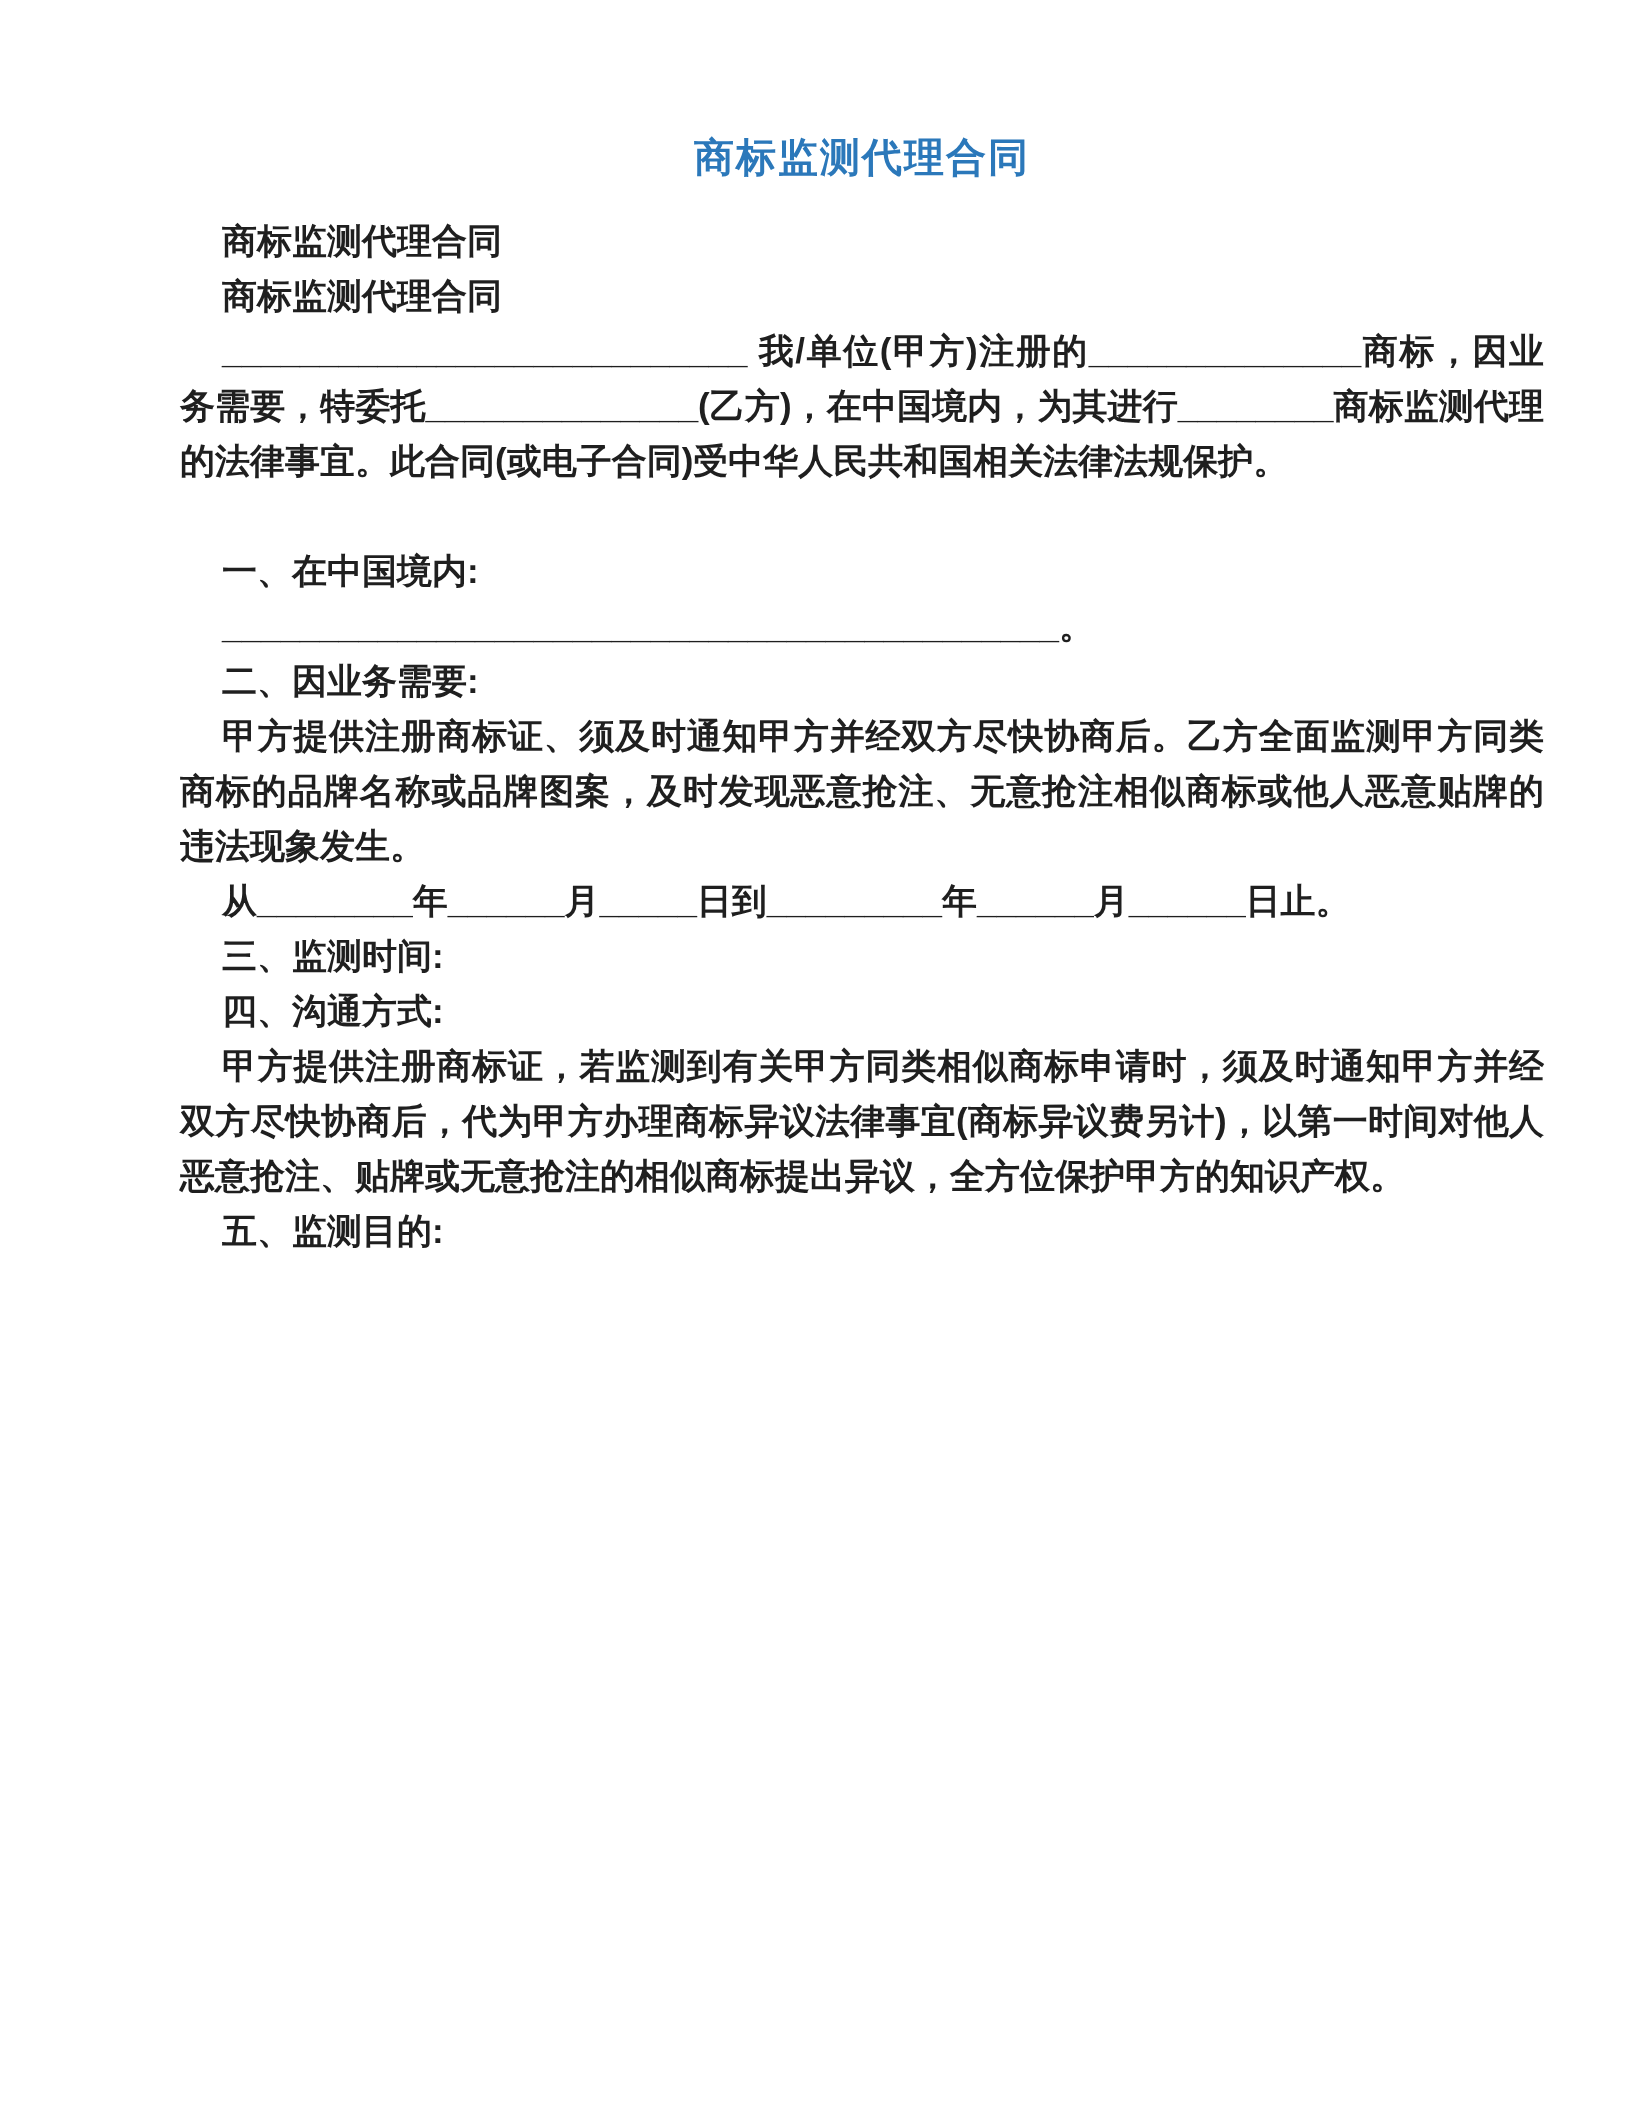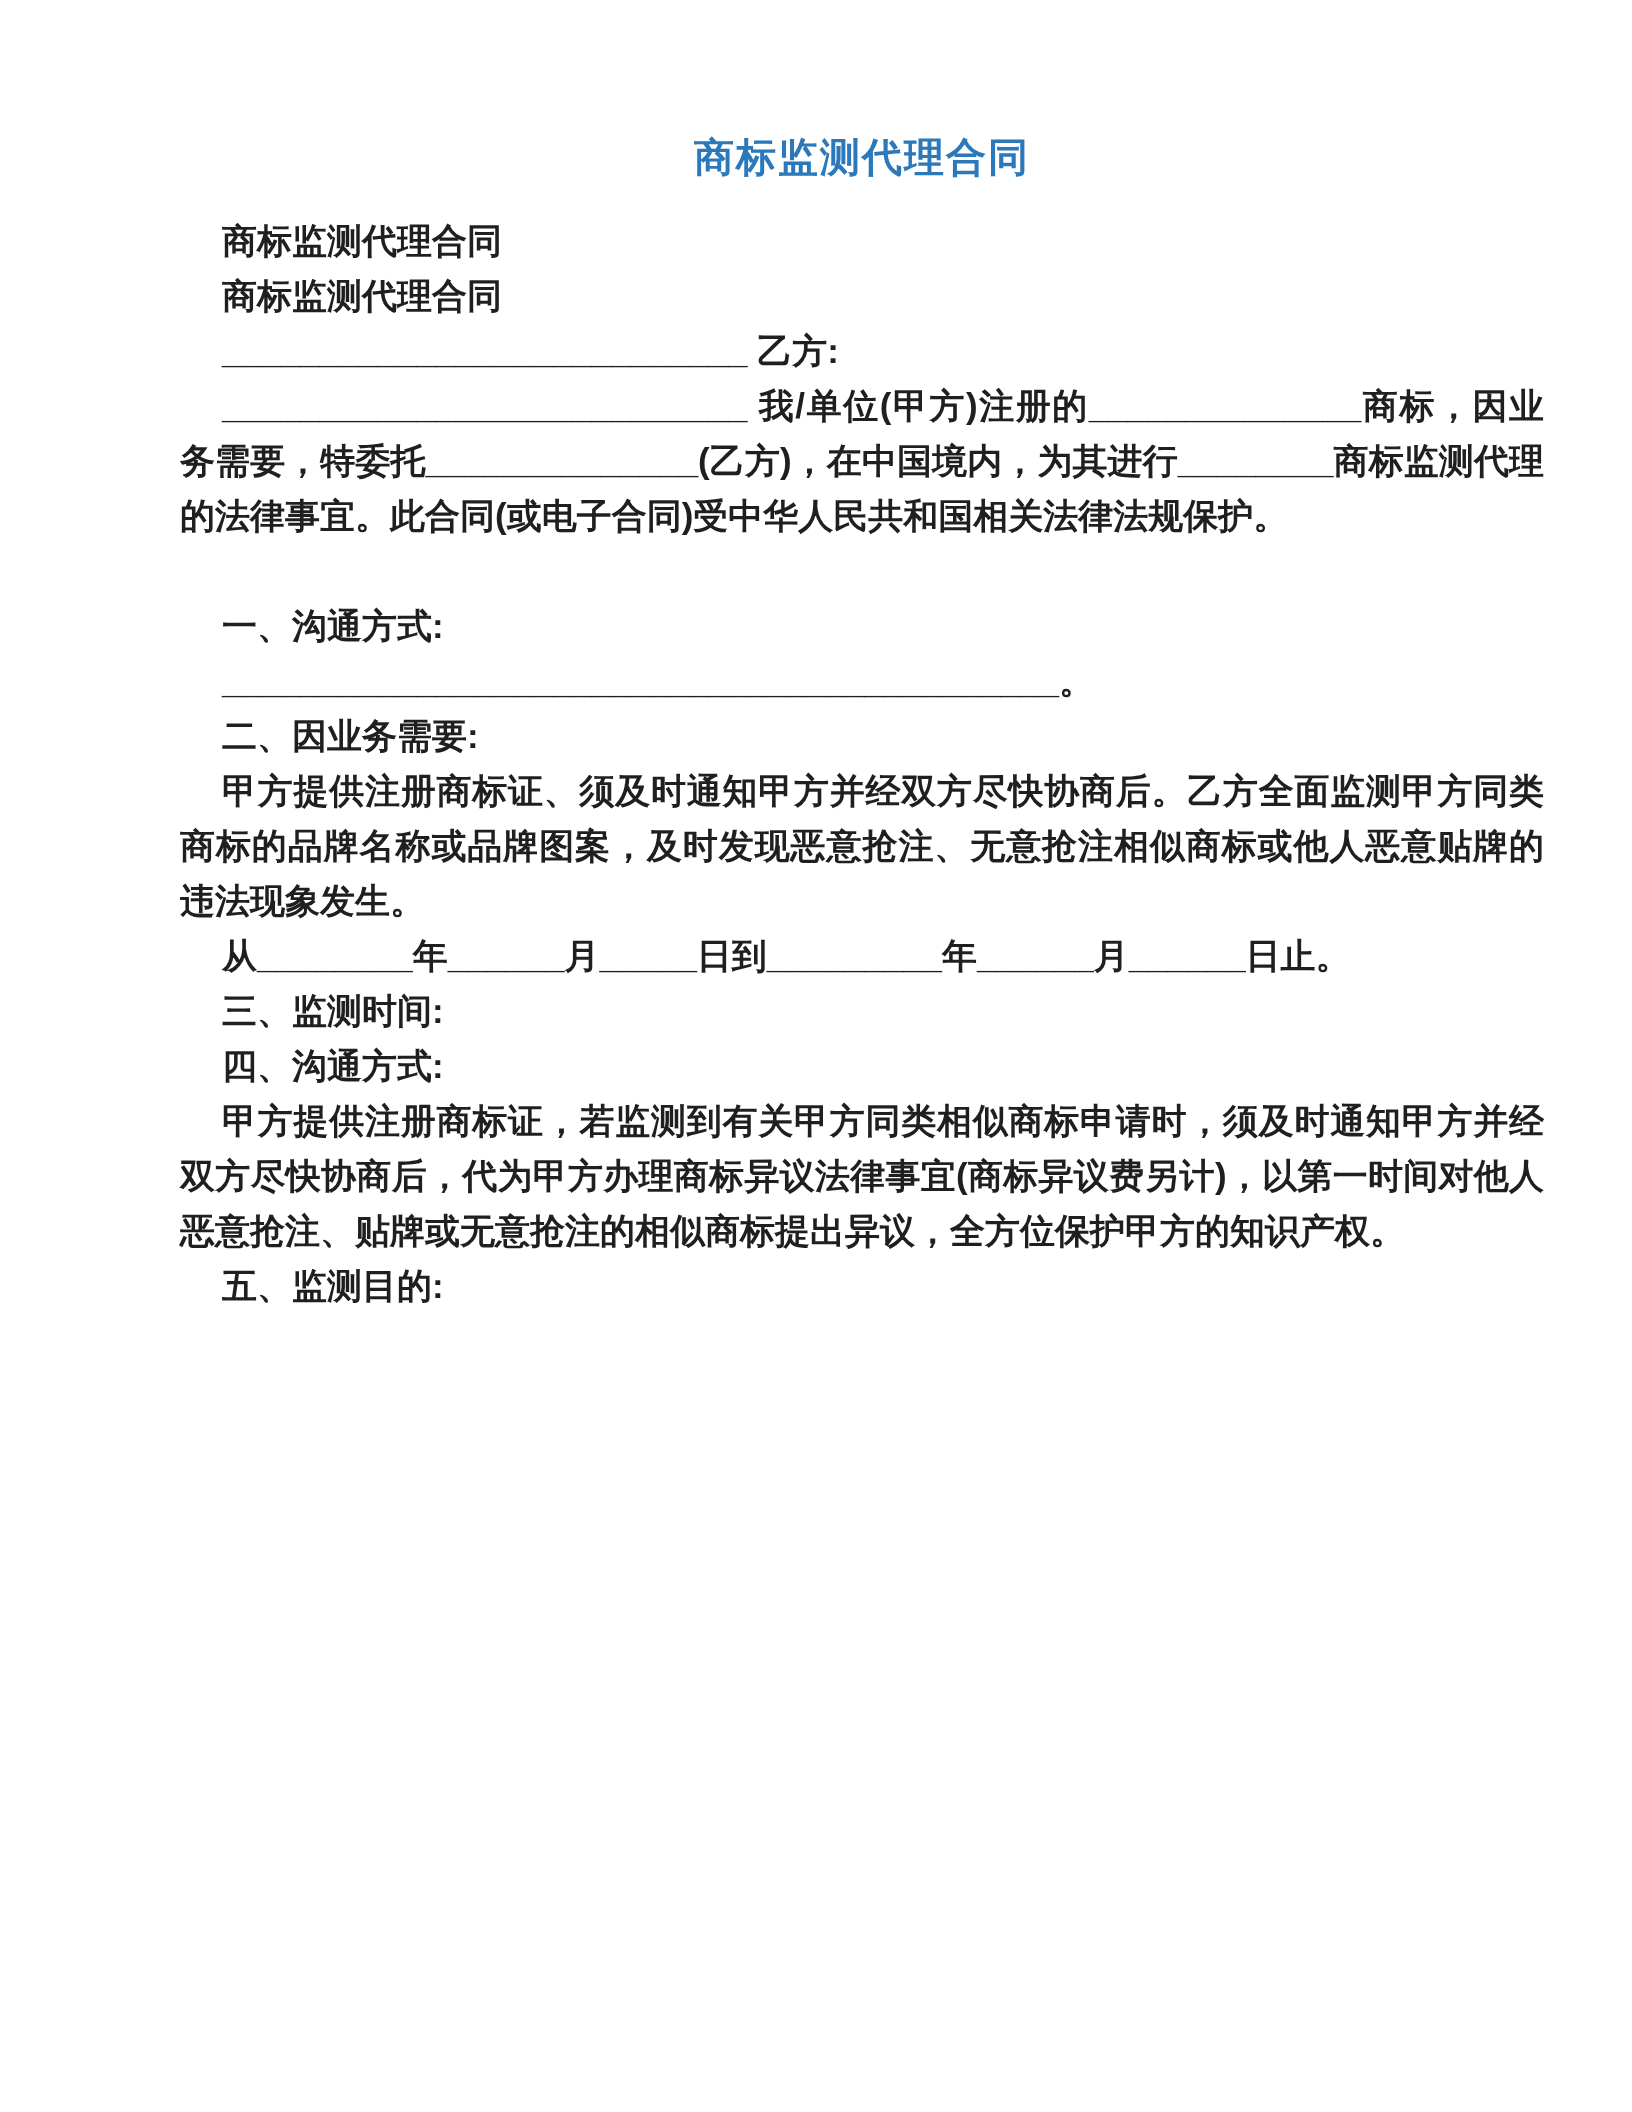--- a/index.html
+++ b/index.html
@@ -48,24 +48,23 @@
 </head>
 <body>
 
 <div class="page" style="background: rgb(255, 255, 255);">
 
   <h1 class="doc-title" style="color: rgb(43, 120, 186);">商标监测代理合同</h1>
 
   <div class="doc-body">
     <p class="indent">商标监测代理合同</p>
     <p class="indent">商标监测代理合同</p>
-    <p class="indent">___________________________ 乙方:</p>
     <p class="indent">___________________________ 我/单位(甲方)注册的______________商标，因业务需要，特委托______________(乙方)，在中国境内，为其进行________商标监测代理的法律事宜。此合同(或电子合同)受中华人民共和国相关法律法规保护。</p>
     <p class="spacer"></p>
-    <p class="indent">一、沟通方式:</p>
+    <p class="indent">一、在中国境内:</p>
     <p class="indent">___________________________________________。</p>
     <p class="indent">二、因业务需要:</p>
     <p class="indent">甲方提供注册商标证、须及时通知甲方并经双方尽快协商后。乙方全面监测甲方同类商标的品牌名称或品牌图案，及时发现恶意抢注、无意抢注相似商标或他人恶意贴牌的违法现象发生。</p>
     <p class="indent">从________年______月_____日到_________年______月______日止。</p>
     <p class="indent">三、监测时间:</p>
     <p class="indent">四、沟通方式:</p>
     <p class="indent">甲方提供注册商标证，若监测到有关甲方同类相似商标申请时，须及时通知甲方并经双方尽快协商后，代为甲方办理商标异议法律事宜(商标异议费另计)，以第一时间对他人恶意抢注、贴牌或无意抢注的相似商标提出异议，全方位保护甲方的知识产权。</p>
     <p class="indent">五、监测目的:</p>
   </div>
 

